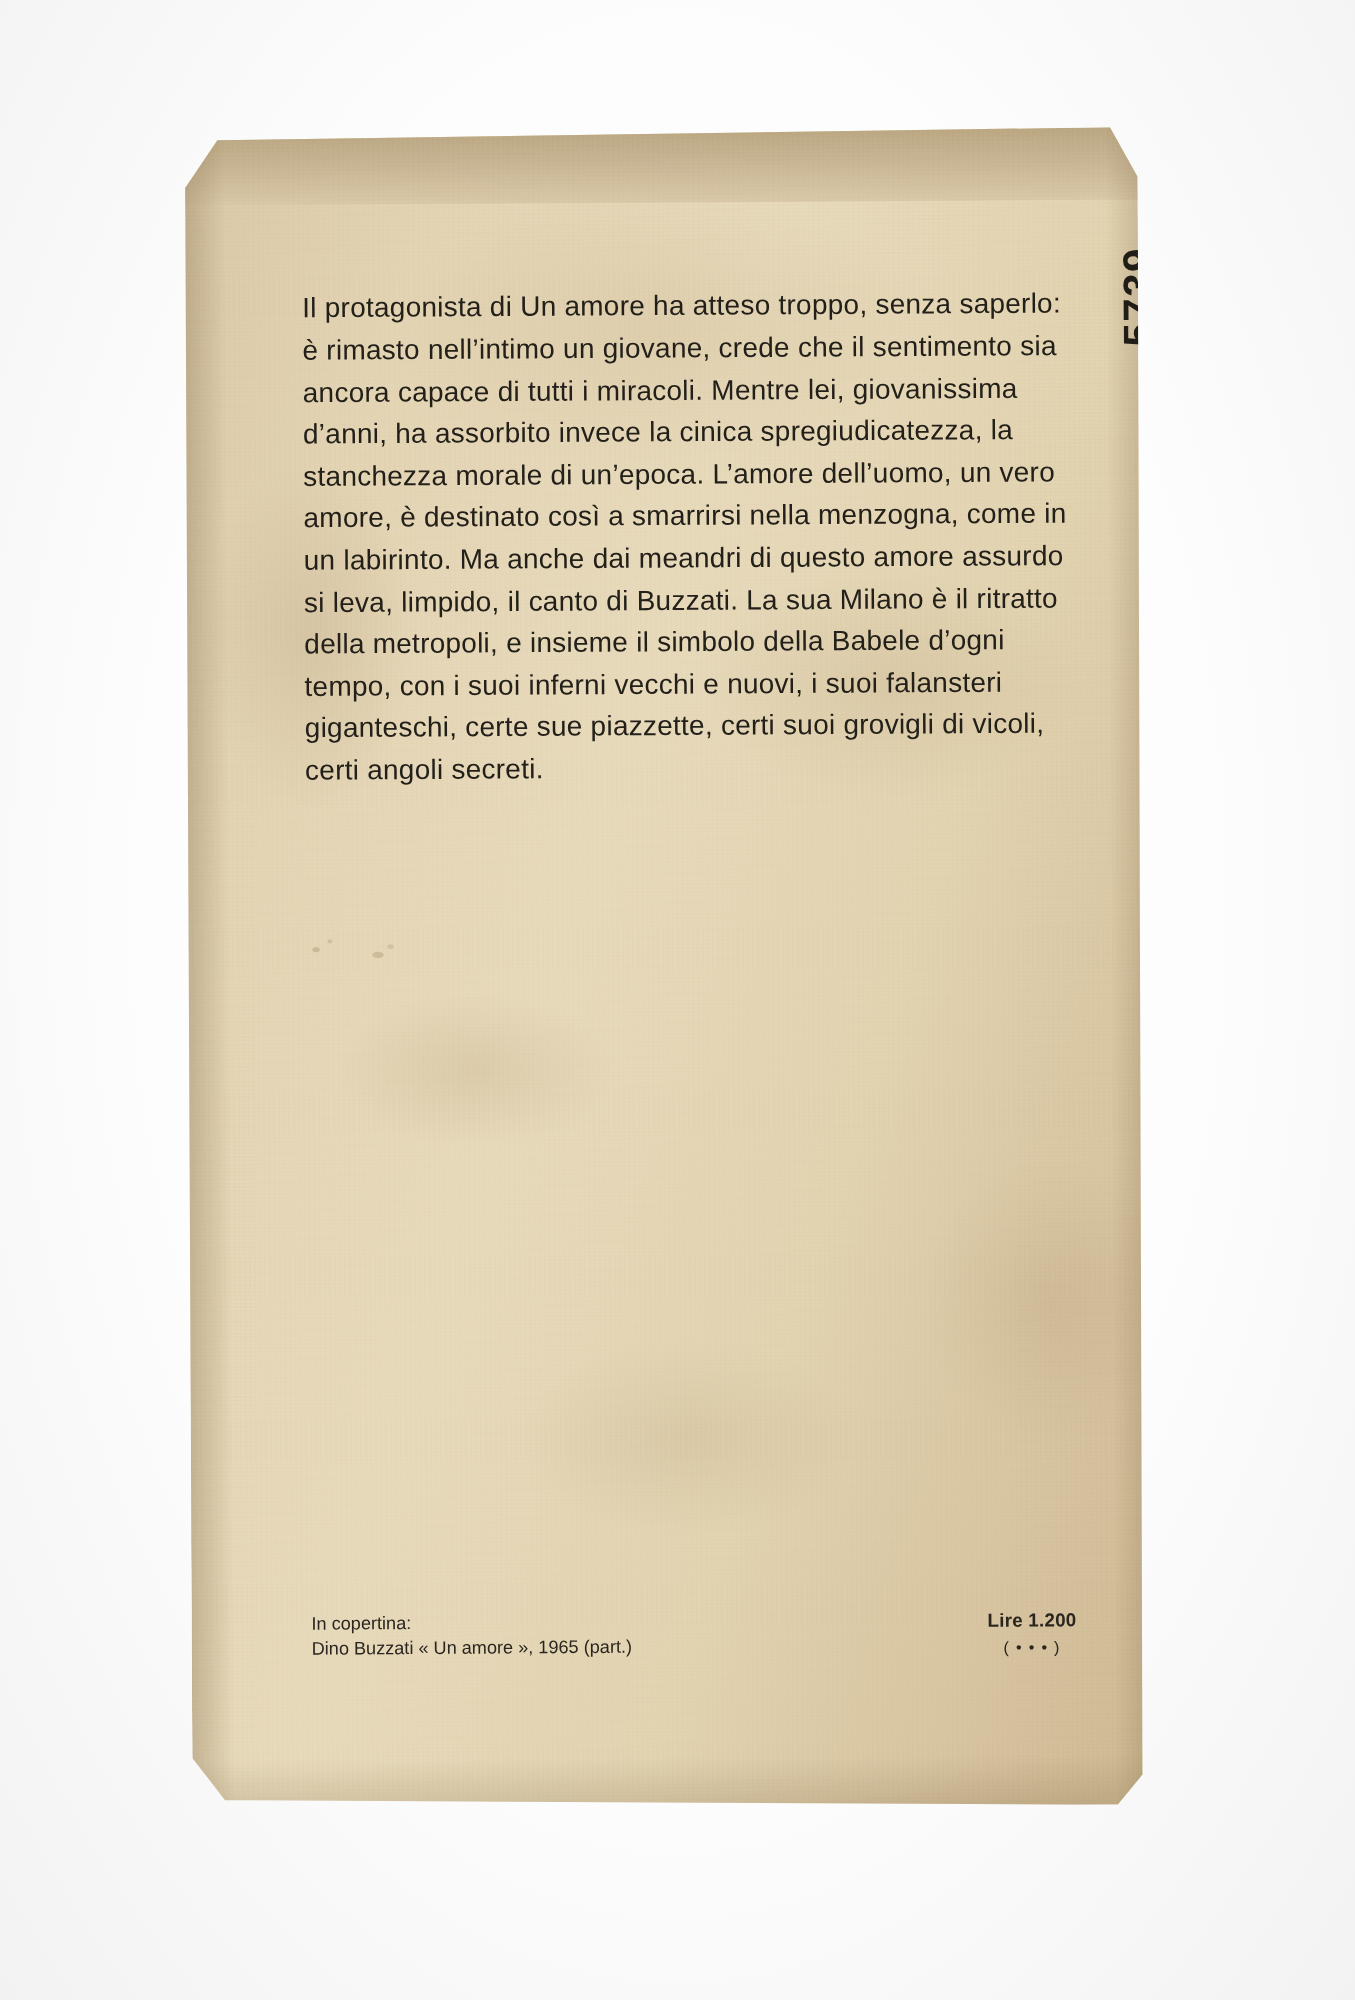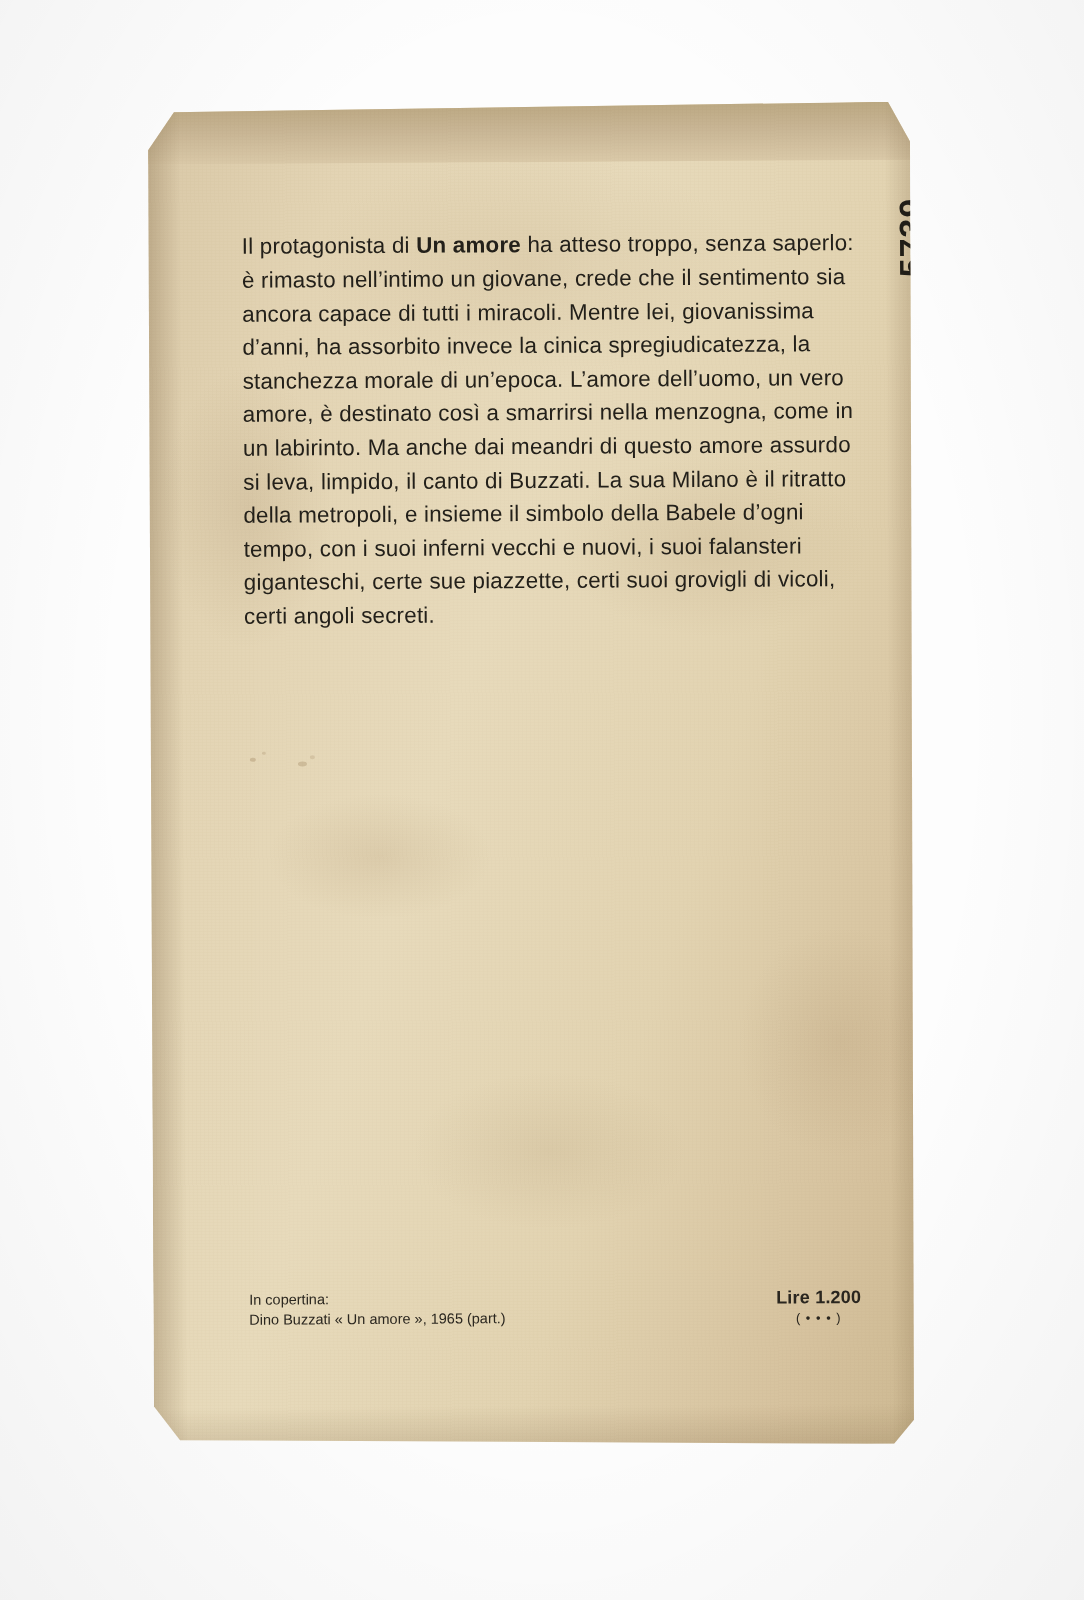--- a/index.html
+++ b/index.html
@@ -104,21 +104,21 @@
     left: 95px;
     top: 102px;
     width: 620px;
     font-size: 22.4px;
     line-height: 33.6px;
     color: #23201a;
     letter-spacing: 0.2px;
     text-rendering: optimizeLegibility;
   }
   #blurb .bold-title {
-    font-weight: bold;
+    font-weight: normal;
   }
 
   
   #catalogue-number {
     position: absolute;
     right: 18px;
     top: 96px;
     font-size: 34px;
     font-weight: bold;
     letter-spacing: 1px;
@@ -143,21 +143,21 @@
   }
   #cover-credit {
     max-width: 420px;
   }
   #price-block {
     text-align: center;
     padding-top: 1px;
   }
   #price-label {
     font-weight: bold;
-    font-size: 18px;
+    font-size: 15px;
     letter-spacing: 0.2px;
   }
   #price-dots {
     font-size: 13px;
     letter-spacing: 1px;
     margin-top: 1px;
   }
 
   
   .foxing {

